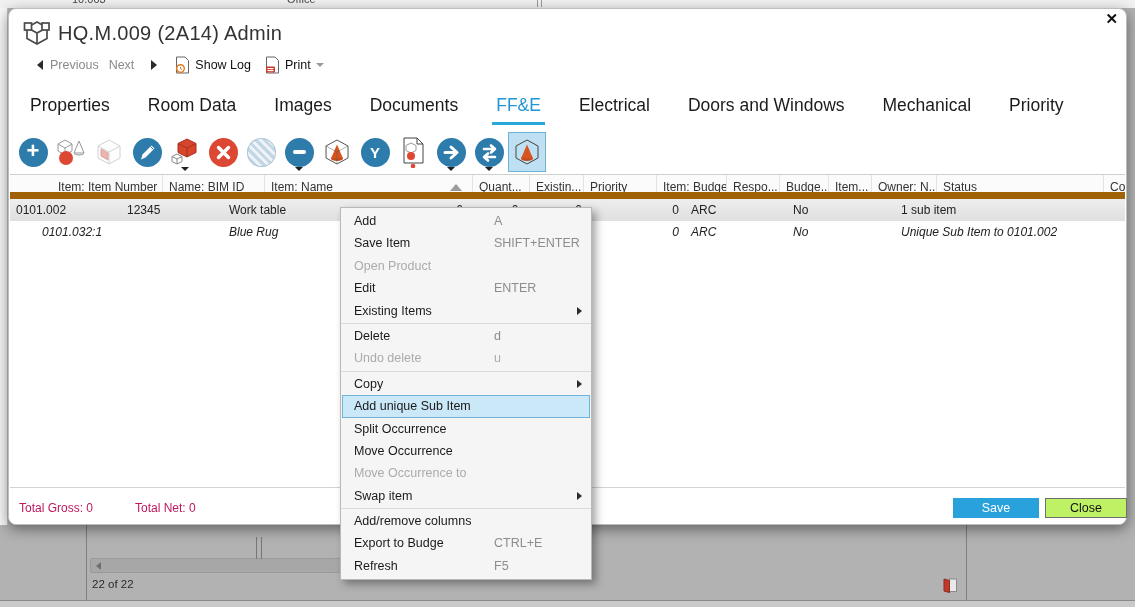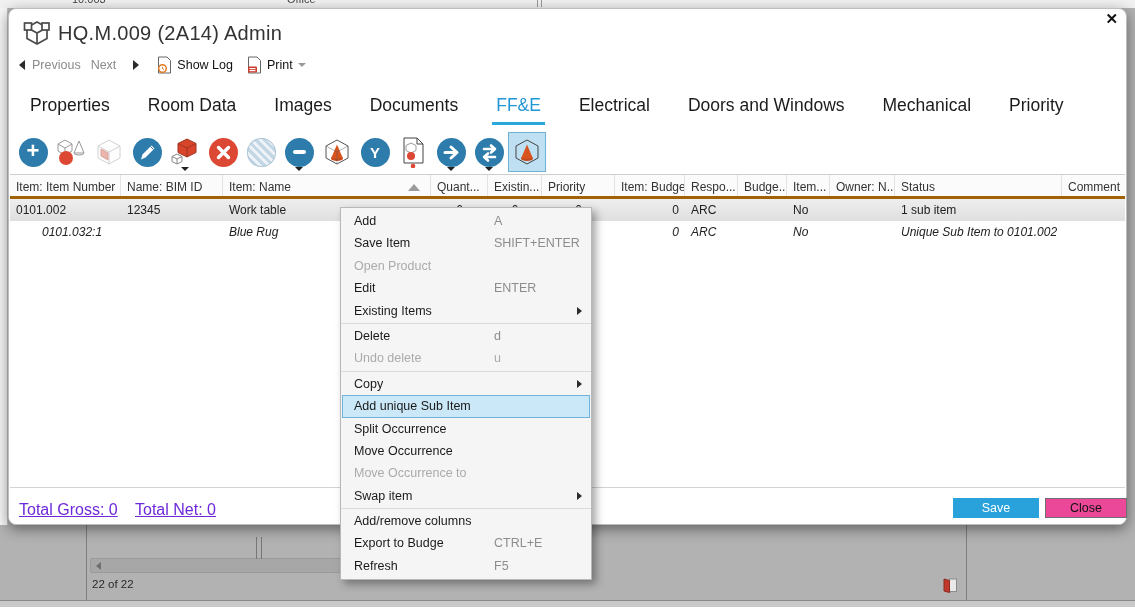--- a/index.html
+++ b/index.html
@@ -33,21 +33,21 @@
   
   .dialog { position:absolute; left:8px; top:8px; width:1119px; height:517px;
     background:#fff; border:1px solid #bdbdbd; border-radius:8px;
     box-shadow:0 4px 14px rgba(0,0,0,0.45); z-index:5; }
   .win-close { position:absolute; right:8px; top:1px; font-size:15px; font-weight:bold;
     color:#111; cursor:pointer; line-height:18px; }
   .logo { position:absolute; left:13px; top:9px; }
   .title { position:absolute; left:49px; top:13px; font-size:20px; color:#333; letter-spacing:0.3px; }
 
   
-  .nav { position:absolute; left:4px; top:46px; height:20px; display:flex;
+  .nav { position:absolute; left:22px; top:46px; height:20px; display:flex;
     align-items:center; font-size:12.5px; color:#8a8a8a; }
   .nav .arrow-l { width:0;height:0;border-top:5px solid transparent;border-bottom:5px solid transparent;
     border-right:6px solid #2b2b2b; margin:0 7px 0 6px; }
   .nav .arrow-r { width:0;height:0;border-top:5px solid transparent;border-bottom:5px solid transparent;
     border-left:6px solid #2b2b2b; margin:0 10px 0 7px; }
   .nav .navtxt { margin-right:10px; cursor:default; }
   .nav .tool { display:flex; align-items:center; color:#111; margin-right:14px; cursor:default; }
   .nav .tool svg { margin-right:5px; }
   .nav .drop { width:0;height:0;border-left:4px solid transparent;border-right:4px solid transparent;
     border-top:4px solid #9a9a9a; margin-left:5px; }
@@ -76,43 +76,43 @@
   .caret { position:absolute; bottom:1px; left:50%; margin-left:-4px; width:0; height:0;
     border-left:4px solid transparent; border-right:4px solid transparent;
     border-top:4px solid #222; }
   .ctx-label { position:absolute; right:9px; top:136px; font-size:13px; font-weight:bold; color:#1a1a1a; }
 
   
   .tblhead, .trow { display:grid;
     grid-template-columns:111px 102px 208px 57px 54px 73px 70px 53px 49px 43px 65px 167px 1fr; }
   .tbl { position:absolute; left:1px; right:1px; top:165px; bottom:36px;
     border-top:1px solid #cfcfcf; border-bottom:1px solid #d3d3d3; background:#fff; overflow:hidden; }
-  .tblhead { height:24px; background:#fbfbfb; border-bottom:3px solid #a16207; }
+  .tblhead { height:24px; background:#fbfbfb; border-bottom:7px solid #a16207;padding-left:42px; }
   .th { position:relative; font-size:12px; color:#333; padding:5px 6px 0 6px;
     border-right:1px solid #e3e3e3; white-space:nowrap; overflow:hidden; }
   .sort-up { position:absolute; right:10px; top:9px; width:0; height:0;
     border-left:6px solid transparent; border-right:6px solid transparent;
     border-bottom:7px solid #9b9b9b; }
   .trow { height:22px; }
   .trow.selected { background:linear-gradient(#eeeeee,#dfdfdf); }
   .trow.subrow { font-style:italic; }
   .td { font-size:12px; color:#222; padding:4px 6px 0 6px; white-space:nowrap; overflow:hidden; }
   .td.num { text-align:right; }
   .td.ctr { text-align:center; }
   .td.indent { padding-left:32px; }
 
   
   .totals { position:absolute; left:0; right:0; bottom:0; height:35px;
     border-radius:0 0 8px 8px; background:#fff; }
-  .tot { position:absolute; top:12px; font-size:16px; color:#6d28d9;text-decoration:underline; }
+  .tot { position:absolute; top:12px; font-size:12px; color:#be185d; }
   .tot.gross { left:10px; } .tot.net { left:126px; }
   .btn { position:absolute; top:9px; height:20px; font-size:12.5px; display:flex;
     align-items:center; justify-content:center; cursor:pointer; }
   .btn.save { left:944px; width:86px; background:#29a2dc; color:#fff; }
-  .btn.closeb { left:1036px; width:82px; background:#ec4899; color:#111; border:1px solid #707070; }
+  .btn.closeb { left:1036px; width:82px; background:#bef264; color:#111; border:1px solid #707070; }
 
   
   .menu { position:absolute; left:340px; top:207px; width:252px; z-index:20;
     background:#f5f5f5; border:1px solid #b8b8b8; box-shadow:4px 4px 8px rgba(0,0,0,0.35);
     padding:2px 0; }
   .mi { position:relative; height:22.4px; line-height:22.4px; font-size:12.5px;
     color:#1a1a1a; padding-left:13px; cursor:pointer; white-space:nowrap; }
   .mi .ms { position:absolute; left:153px; color:#8d8d8d; }
   .mi.dis, .mi.dis .ms { color:#ababab; }
   .mi.sub::after { content:""; position:absolute; right:9px; top:7px; width:0; height:0;

